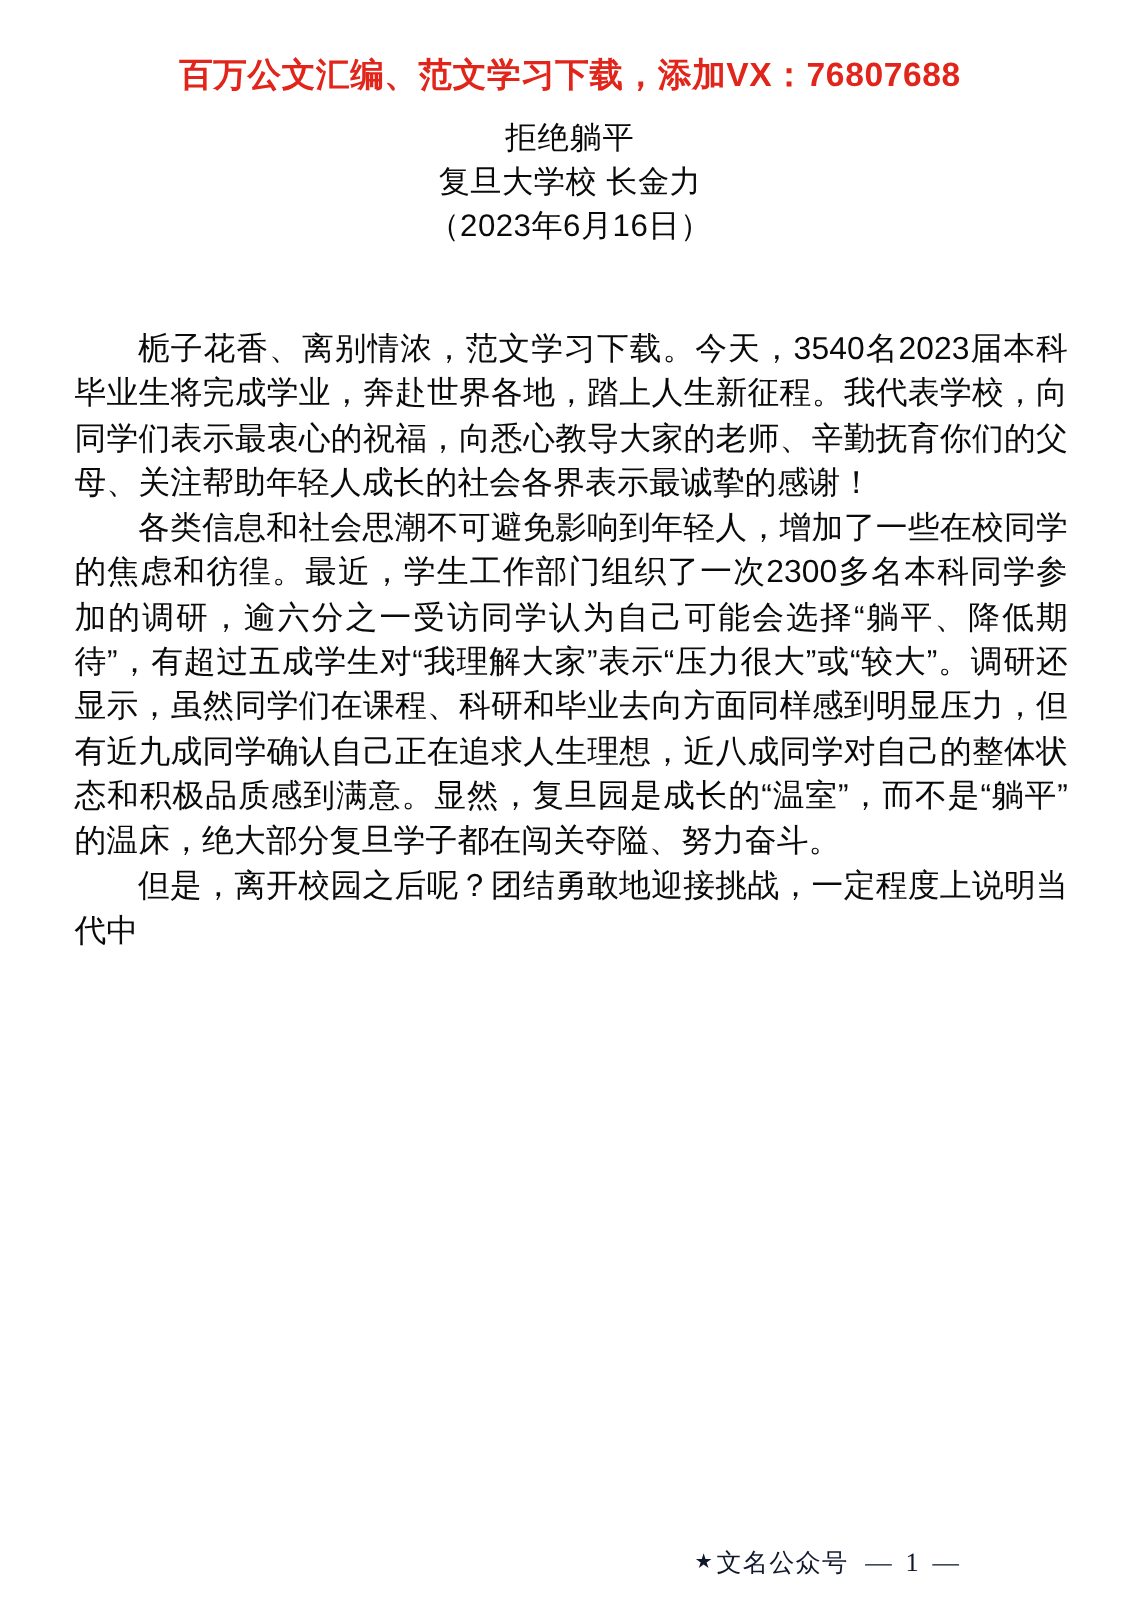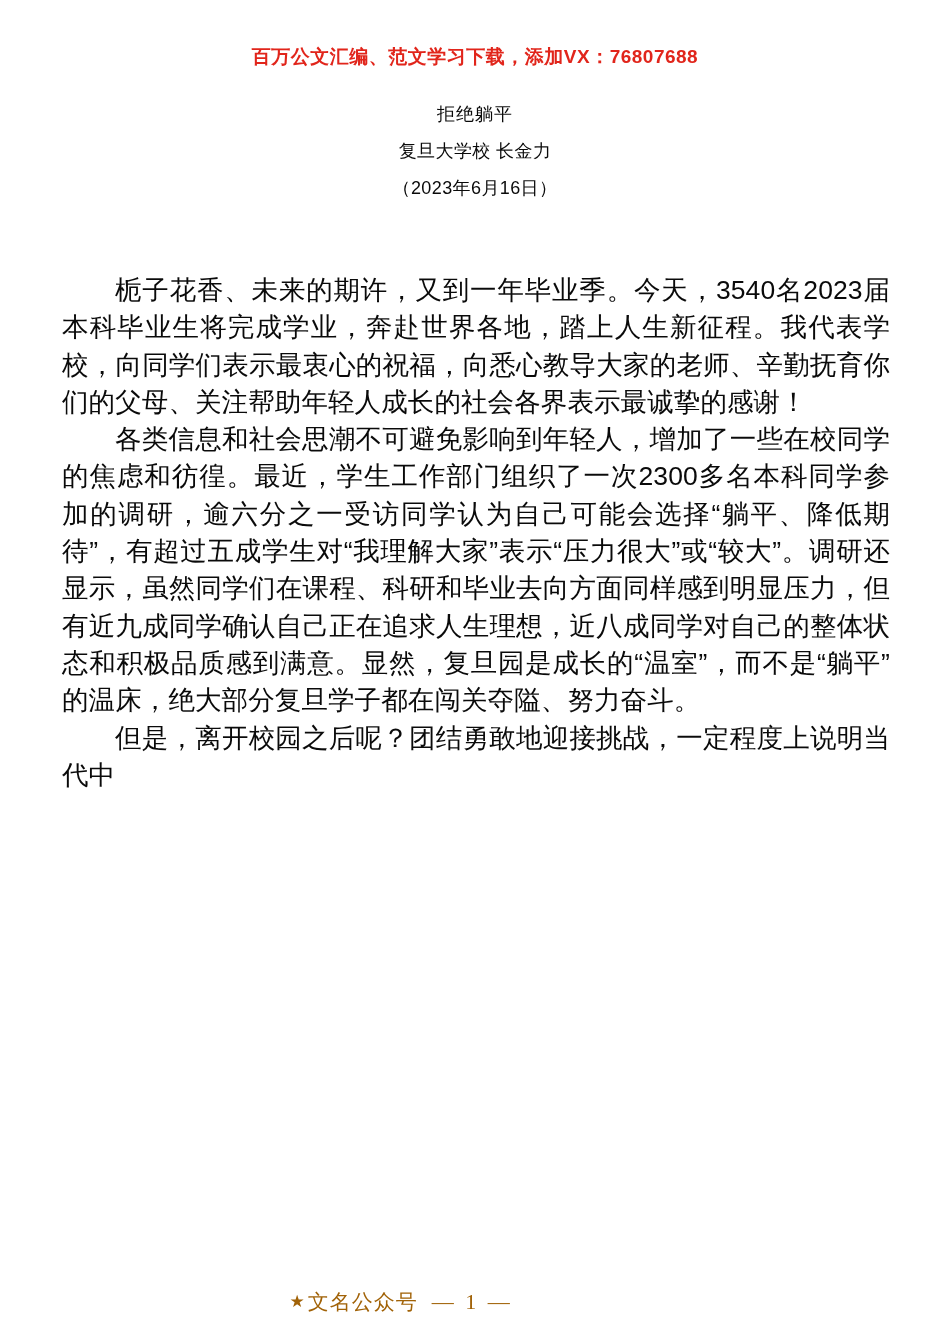--- a/index.html
+++ b/index.html
@@ -19,38 +19,38 @@
     box-sizing: border-box;
   }
 
   
   .promo-banner {
     position: absolute;
     top: 44px;
     left: 0;
     width: 950px;
     text-align: center;
-    font-size: 19px;
+    font-size: 28px;
     font-weight: 700;
     letter-spacing: 0.5px;
     color: #e1251b;
     white-space: nowrap;
   }
 
   
   .title-block {
     position: absolute;
     top: 96px;
     left: 0;
     width: 950px;
     text-align: center;
   }
 
   .title-line {
-    font-size: 18px;
+    font-size: 26px;
     font-weight: 400;
     line-height: 37px;
     color: #0a0a0a;
     letter-spacing: 0.4px;
   }
 
   .title-line.doc-title {
     letter-spacing: 1px;
   }
 
@@ -72,23 +72,23 @@
     letter-spacing: 0.1px;
     color: #0a0a0a;
   }
 
   
   .footer {
     position: absolute;
     bottom: 28px;
     left: 0;
     width: 802px;
-    text-align: center;
+    text-align: right;
     font-size: 21px;
-    color: #a16207;
+    color: #0f172a;
     white-space: nowrap;
   }
 
   .footer .star-icon {
     font-size: 17px;
     vertical-align: 2px;
     margin-right: 3px;
   }
 
   .footer .watermark-label {
@@ -109,21 +109,21 @@
 
   <div class="promo-banner">百万公文汇编、范文学习下载，添加VX：76807688</div>
 
   <div class="title-block">
     <div class="title-line doc-title">拒绝躺平</div>
     <div class="title-line">复旦大学校 长金力</div>
     <div class="title-line">（2023年6月16日）</div>
   </div>
 
   <div class="body-content">
-    <p class="para">栀子花香、未来的期许，又到一年毕业季。今天，3540名2023届本科毕业生将完成学业，奔赴世界各地，踏上人生新征程。我代表学校，向同学们表示最衷心的祝福，向悉心教导大家的老师、辛勤抚育你们的父母、关注帮助年轻人成长的社会各界表示最诚挚的感谢！</p>
+    <p class="para">栀子花香、离别情浓，范文学习下载。今天，3540名2023届本科毕业生将完成学业，奔赴世界各地，踏上人生新征程。我代表学校，向同学们表示最衷心的祝福，向悉心教导大家的老师、辛勤抚育你们的父母、关注帮助年轻人成长的社会各界表示最诚挚的感谢！</p>
     <p class="para">各类信息和社会思潮不可避免影响到年轻人，增加了一些在校同学的焦虑和彷徨。最近，学生工作部门组织了一次2300多名本科同学参加的调研，逾六分之一受访同学认为自己可能会选择“躺平、降低期待”，有超过五成学生对“我理解大家”表示“压力很大”或“较大”。调研还显示，虽然同学们在课程、科研和毕业去向方面同样感到明显压力，但有近九成同学确认自己正在追求人生理想，近八成同学对自己的整体状态和积极品质感到满意。显然，复旦园是成长的“温室”，而不是“躺平”的温床，绝大部分复旦学子都在闯关夺隘、努力奋斗。</p>
     <p class="para">但是，离开校园之后呢？团结勇敢地迎接挑战，一定程度上说明当代中</p>
   </div>
 
   <div class="footer">
     <span class="star-icon">★</span><span class="watermark-label">文名公众号</span><span class="page-number">— 1 —</span>
   </div>
 
 </div>
 

